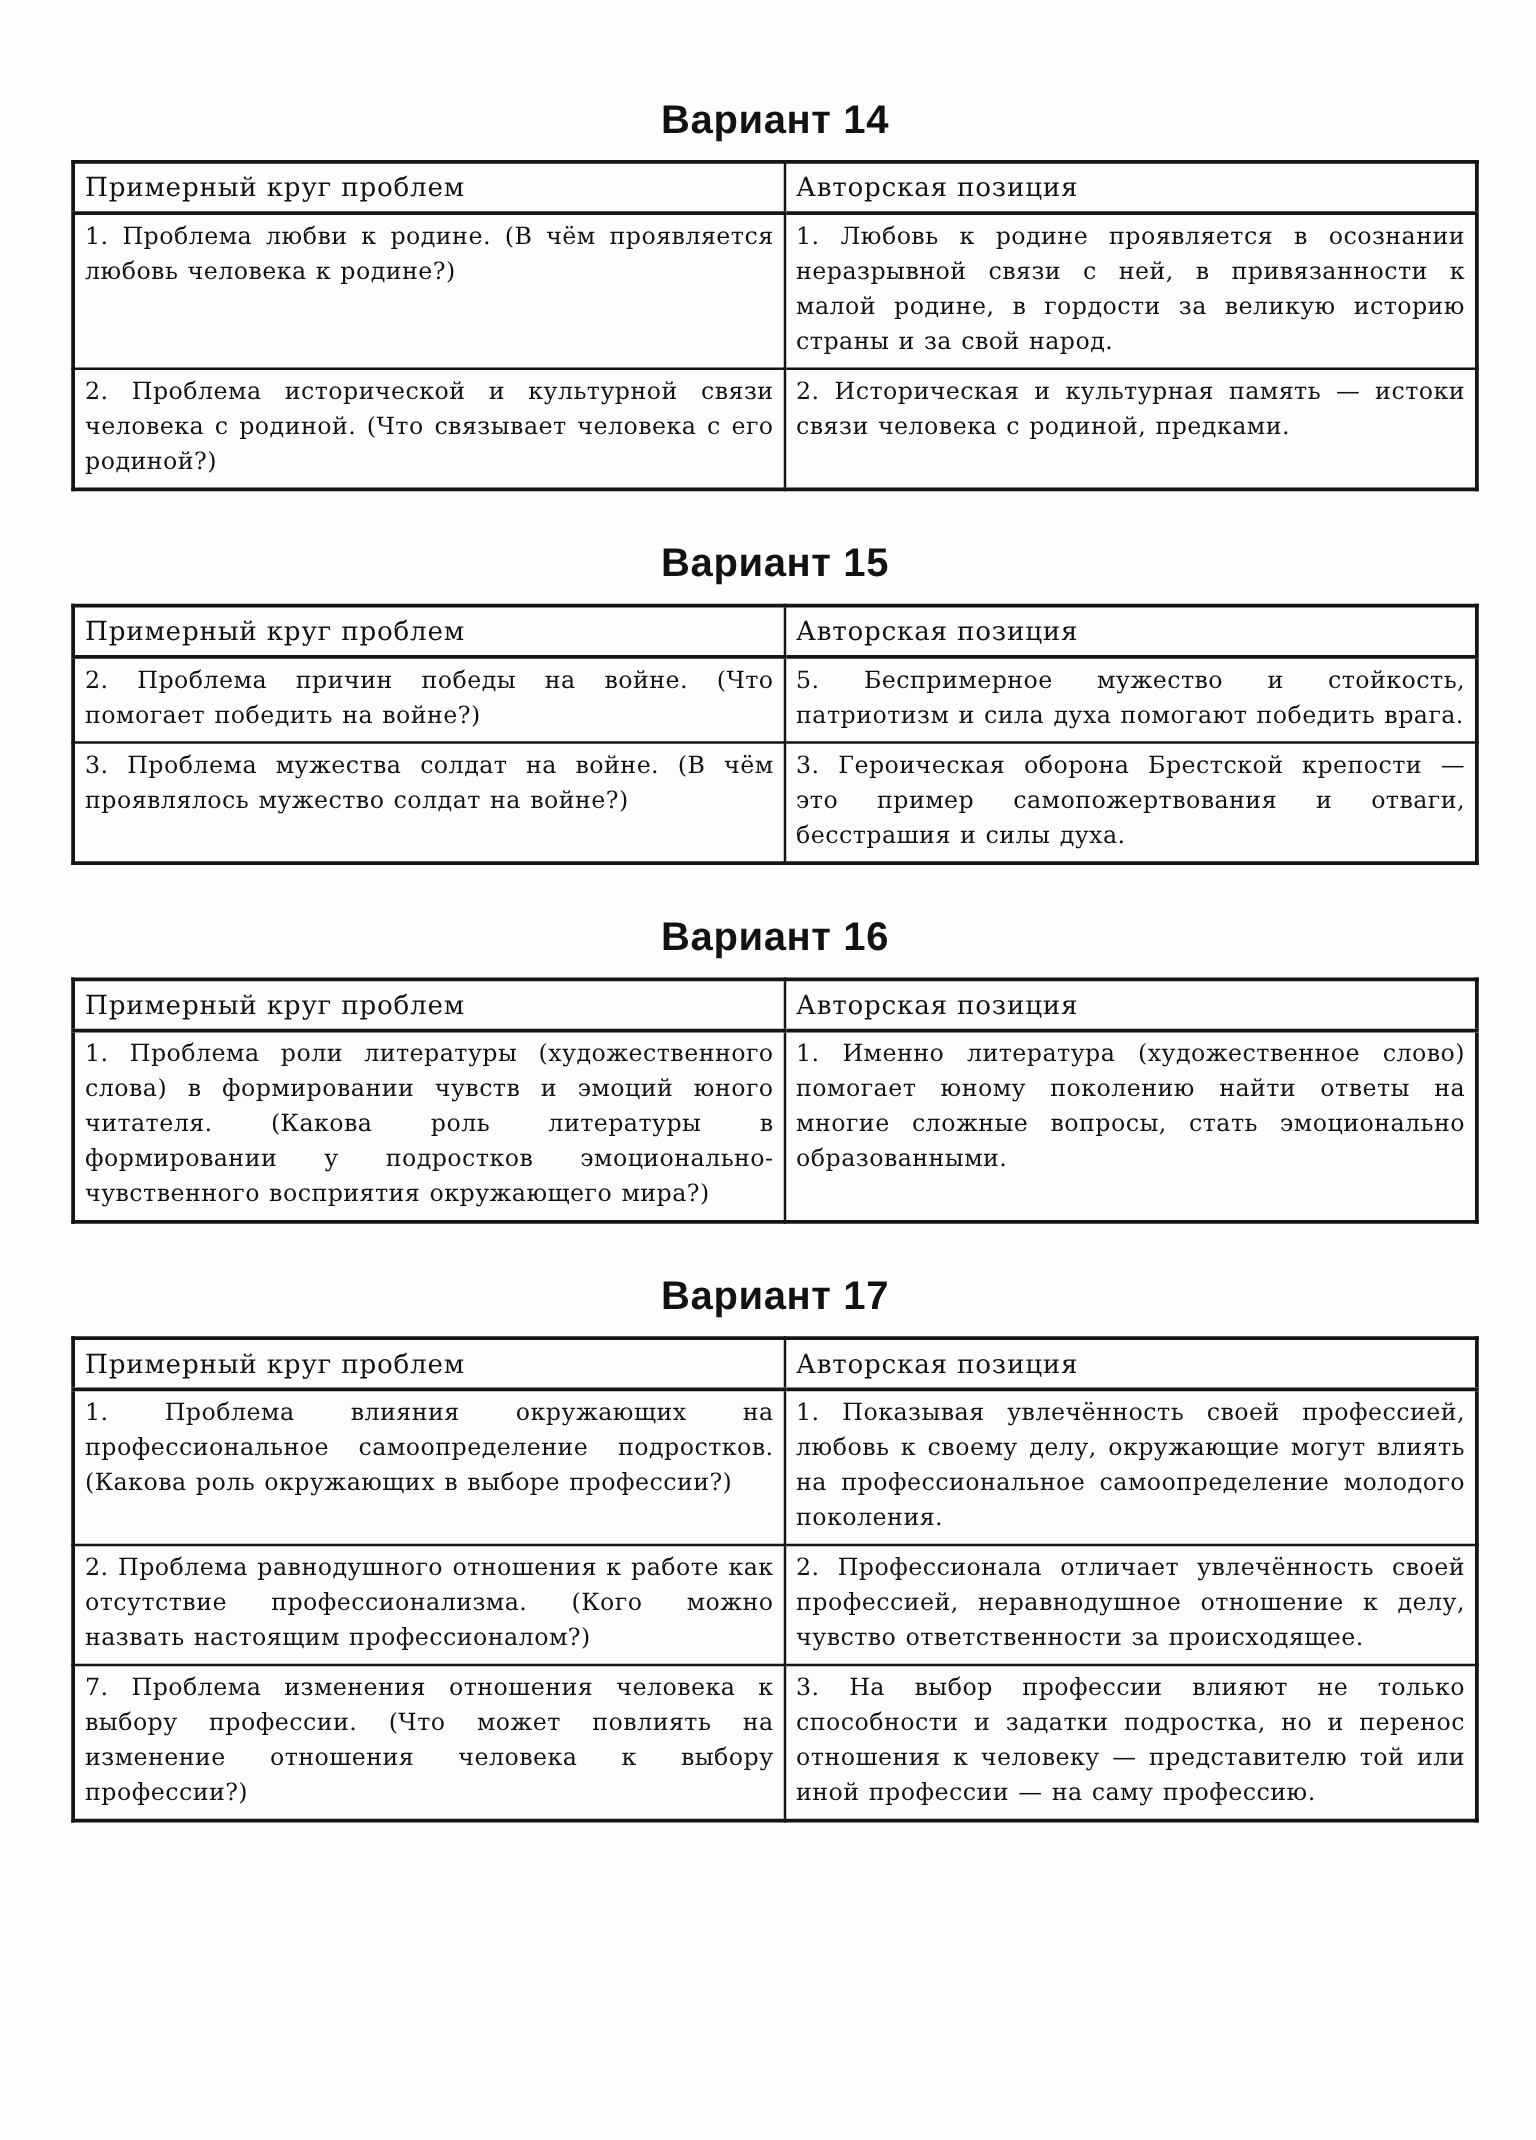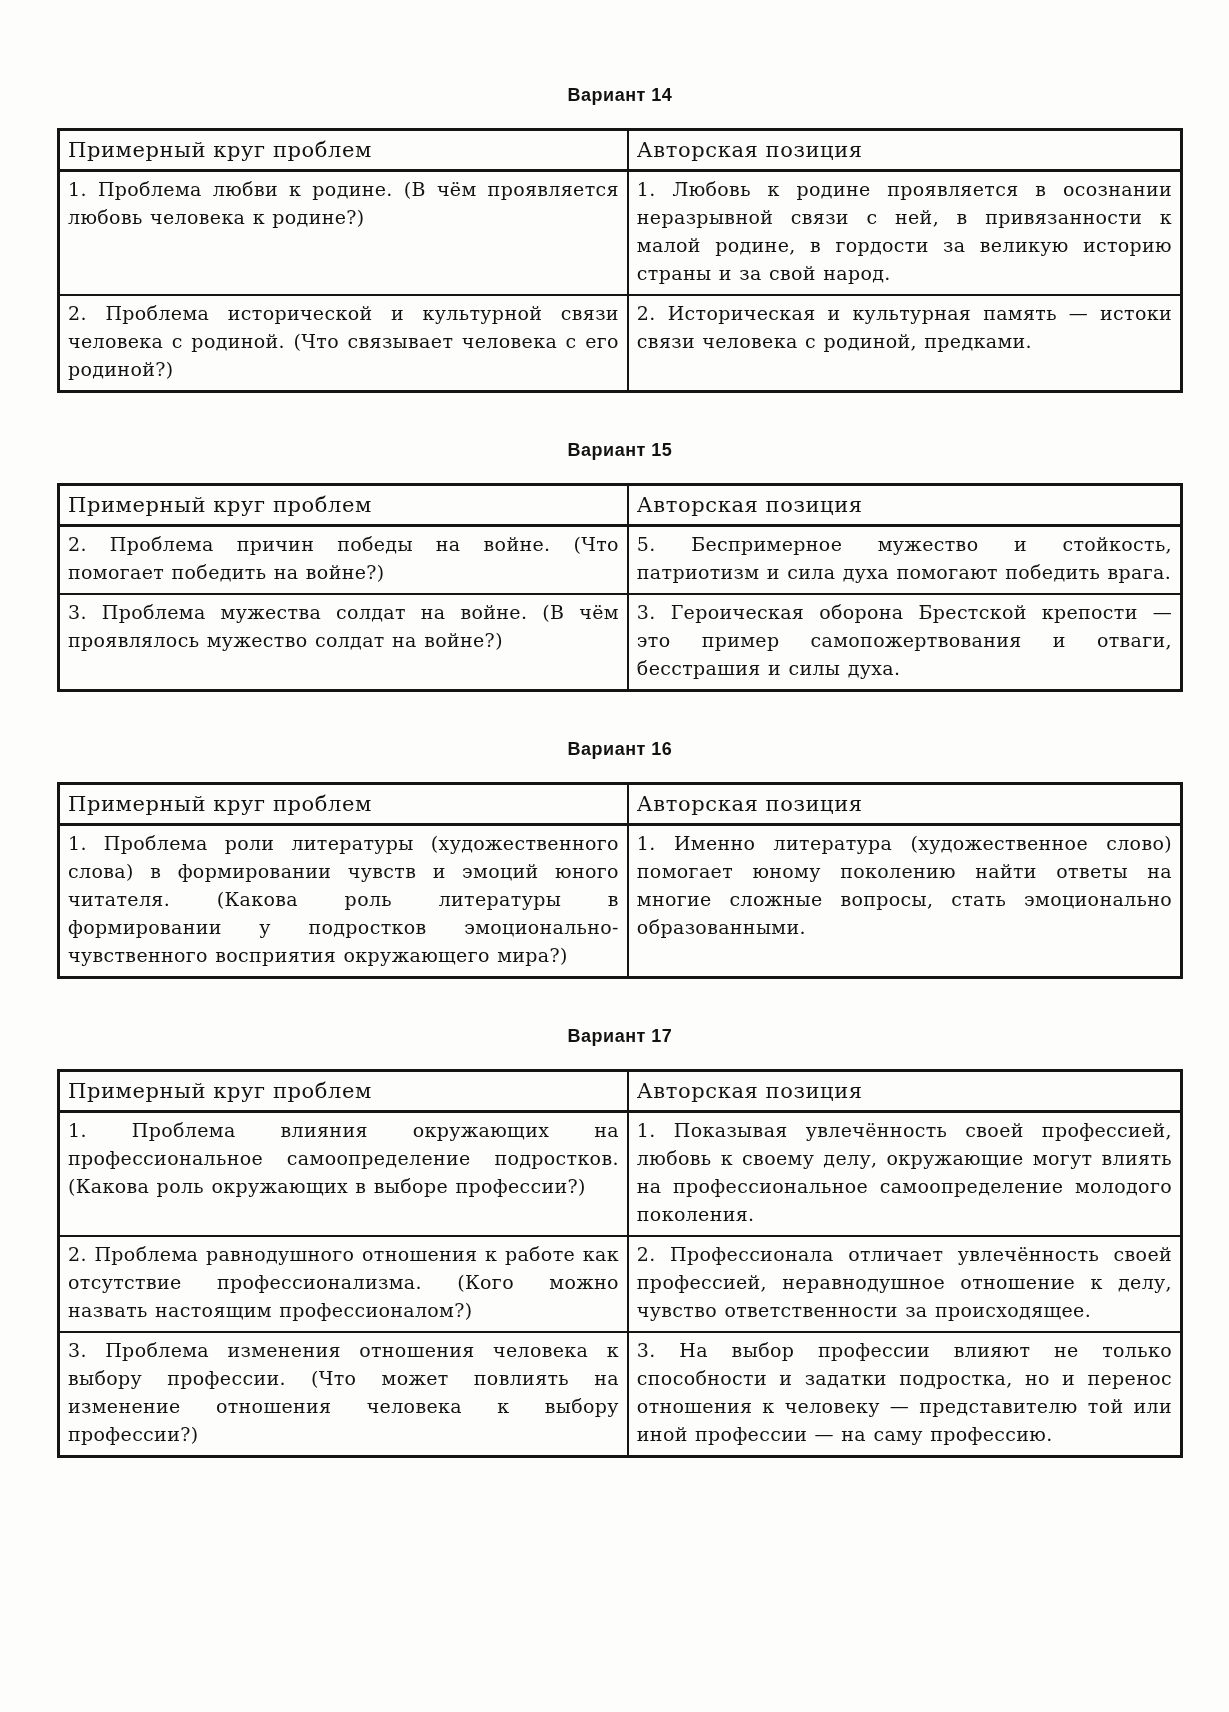--- a/index.html
+++ b/index.html
@@ -12,21 +12,21 @@
     overflow: hidden;
   }
   .sheet {
     padding: 82px 46px 0 57px;
   }
   .variant-section { margin: 0; }
   .variant-section + .variant-section { margin-top: 44px; }
   .variant-title {
     font-family: "Liberation Sans", sans-serif;
     font-weight: bold;
-    font-size: 18px;
+    font-size: 32px;
     line-height: 27px;
     text-align: center;
     letter-spacing: 0.5px;
     margin: 0 0 19px 0;
   }
   table.problems-table {
     width: 100%;
     border-collapse: collapse;
     table-layout: fixed;
     border: 3px solid #151515;
@@ -149,20 +149,20 @@
       <tbody>
         <tr>
           <td>1. Проблема влияния окружающих на профессиональное самоопределение подростков. (Какова роль окружающих в выборе профессии?)</td>
           <td>1. Показывая увлечённость своей профессией, любовь к своему делу, окружающие могут влиять на профессиональное самоопределение молодого поколения.</td>
         </tr>
         <tr>
           <td>2. Проблема равнодушного отношения к работе как отсутствие профессионализма. (Кого можно назвать настоящим профессионалом?)</td>
           <td>2. Профессионала отличает увлечённость своей профессией, неравнодушное отношение к делу, чувство ответственности за происходящее.</td>
         </tr>
         <tr>
-          <td>3. Проблема изменения отношения человека к выбору профессии. (Что может повлиять на изменение отношения человека к выбору профессии?)</td>
+          <td>7. Проблема изменения отношения человека к выбору профессии. (Что может повлиять на изменение отношения человека к выбору профессии?)</td>
           <td>3. На выбор профессии влияют не только способности и задатки подростка, но и перенос отношения к человеку — представителю той или иной профессии — на саму профессию.</td>
         </tr>
       </tbody>
     </table>
   </section>
 
 </div>
 
 </body></html>

